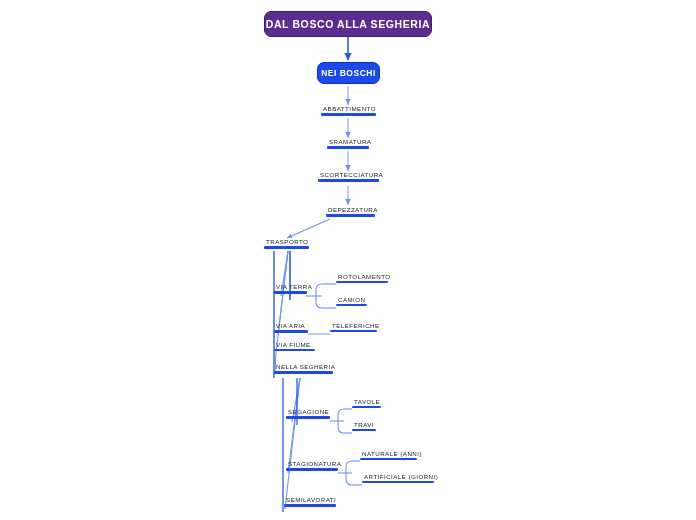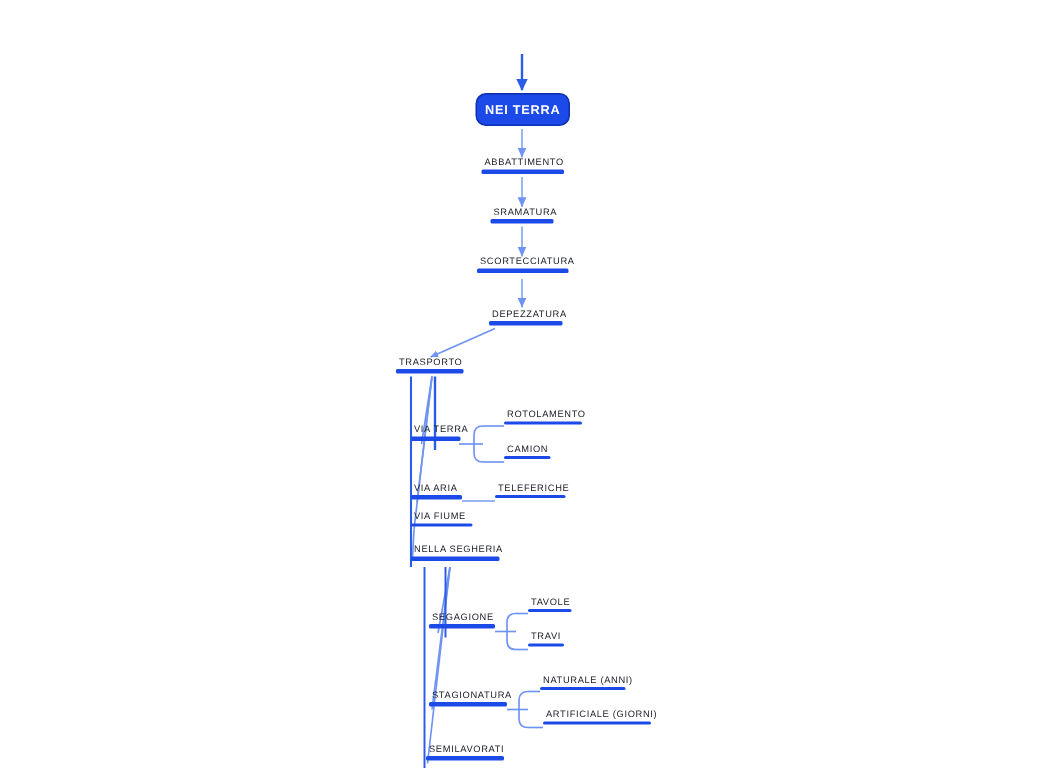--- a/index.html
+++ b/index.html
@@ -158,22 +158,23 @@
     </g>
 
     <g>
       <line x1="338" y1="473" x2="352" y2="473" stroke="#6f93f2" stroke-width="1.1"></line>
       <path d="M352,461 Q346,461 346,467 L346,479 Q346,485 352,485" fill="none" stroke="#6f93f2" stroke-width="1.1"></path>
       <line x1="352" y1="461" x2="360" y2="461" stroke="#6f93f2" stroke-width="1.1"></line>
       <line x1="352" y1="485" x2="362" y2="485" stroke="#6f93f2" stroke-width="1.1"></line>
     </g>
   </svg>
 
-
-  <div class="pill-node" style="left:317px; top:62px; width:63px; height:22px;">NEI TERRA</div>
+  <div class="root-node" style="left:264px; top:11px; width:168px; height:26px;">DAL BOSCO ALLA SEGHERIA</div>
+
+  <div class="pill-node" style="left:317px; top:62px; width:63px; height:22px;">NEI BOSCHI</div>
 
   <div class="u-node" style="left:321px; top:104px; width:55px;">
     <span class="u-label">ABBATTIMENTO</span>
     <span class="u-bar" style="width:55px;"></span>
   </div>
 
   <div class="u-node" style="left:327px; top:137px; width:42px;">
     <span class="u-label">SRAMATURA</span>
     <span class="u-bar" style="width:42px;"></span>
   </div>

